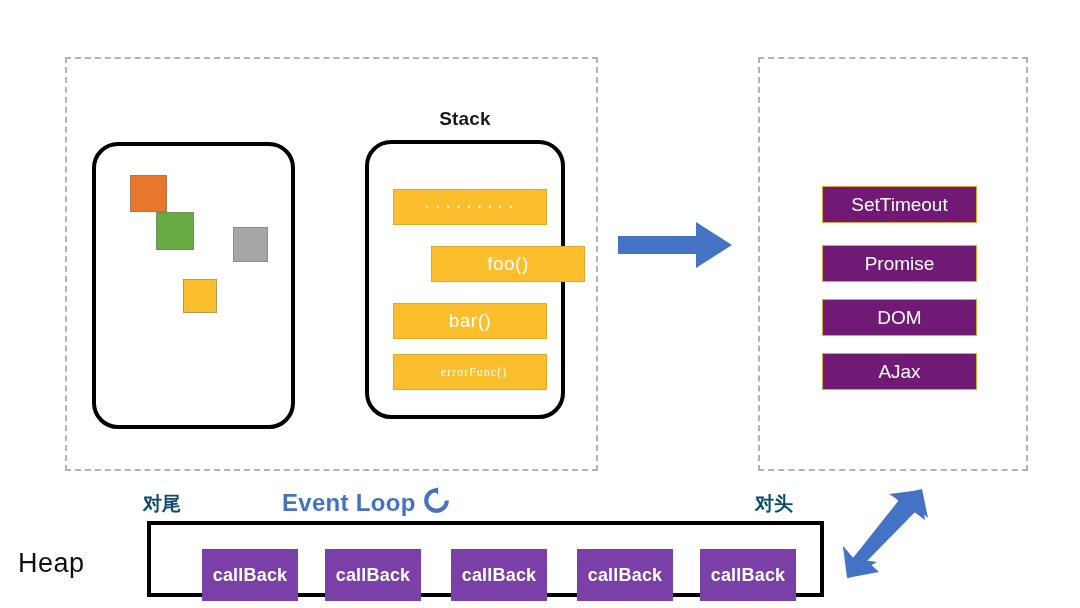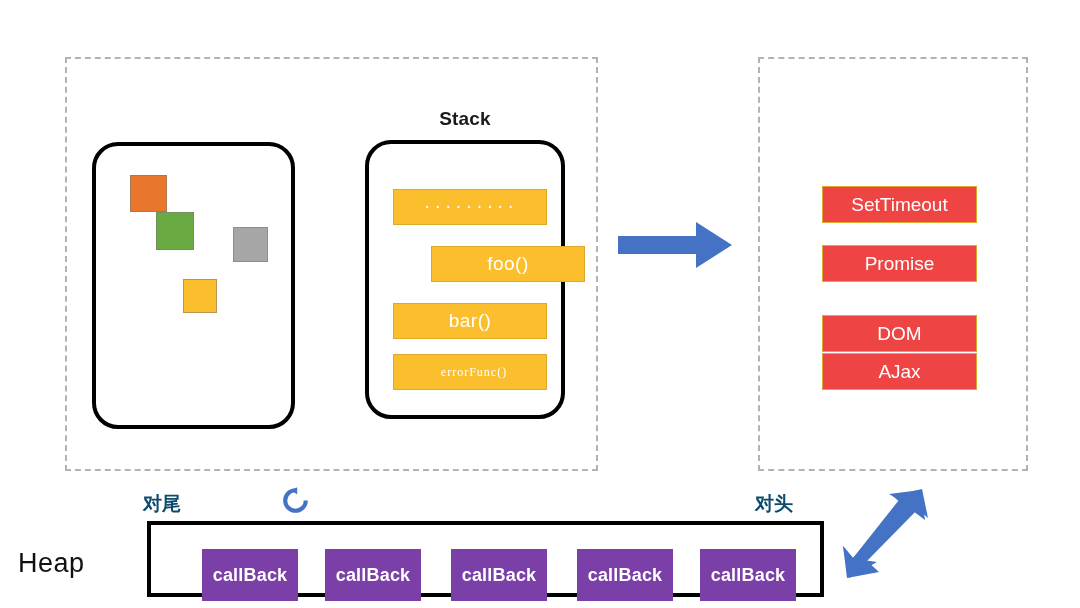--- a/index.html
+++ b/index.html
@@ -84,21 +84,21 @@
     font-size: 14px;
     letter-spacing: 2px;
   }
 
   
   .webapi-item {
     position: absolute;
     left: 822px;
     width: 155px;
     height: 37px;
-    background: #ef4444;
+    background: #701a75;
     border: 1px solid #e0a82a;
     box-sizing: border-box;
     display: flex;
     align-items: center;
     justify-content: center;
     color: #ffffff;
     font-size: 19px;
   }
 
   
@@ -196,35 +196,36 @@
   <div class="abs" id="arrow-right">
     <svg width="116" height="58" viewBox="0 0 116 58">
       <path d="M0 20 L78 20 L78 6 L114 29 L78 52 L78 38 L0 38 Z" fill="#4472C4"></path>
     </svg>
   </div>
 
   <div class="abs dashed-box" id="webapi-box"></div>
   <div id="webapi-items">
       <div class="webapi-item" style="top: 186px;">SetTimeout</div>
       <div class="webapi-item" style="top: 245px;">Promise</div>
-      <div class="webapi-item" style="top: 315px;">DOM</div>
+      <div class="webapi-item" style="top: 299px;">DOM</div>
       <div class="webapi-item" style="top: 353px;">AJax</div>
     </div>
 
   <div class="abs" id="arrow-diag">
     <svg width="96" height="96" viewBox="0 0 96 96">
       <path d="M88 4 L92 34 L76 22 L30 74 L44 76 L16 92 L10 60 L20 72 L66 14 L56 8 Z" fill="#4472C4"></path>
       <path d="M89 3 L60 10 L71 20 L20 72 L10 60 L14 92 L46 86 L34 75 L85 23 L95 32 Z" fill="#4472C4"></path>
     </svg>
   </div>
 
   <div class="abs cn-label" id="tail-label">对尾</div>
   <div class="abs cn-label" id="head-label">对头</div>
 
   <div class="abs" id="event-loop-wrap">
+    <span id="event-loop-text">Event Loop</span>
     <span>
       <svg width="27" height="27" viewBox="0 0 27 27">
         <path d="M13.5 3.2 A10.3 10.3 0 1 0 23.8 13.5" fill="none" stroke="#4472C4" stroke-width="4.1" stroke-linecap="butt"></path>
         <path d="M9.2 3.3 L15.2 0.2 L15.2 7.4 Z" fill="#4472C4"></path>
       </svg>
     </span>
   </div>
 
   <div class="abs" id="queue-label">Heap</div>
   <div class="abs" id="queue-box"></div>

